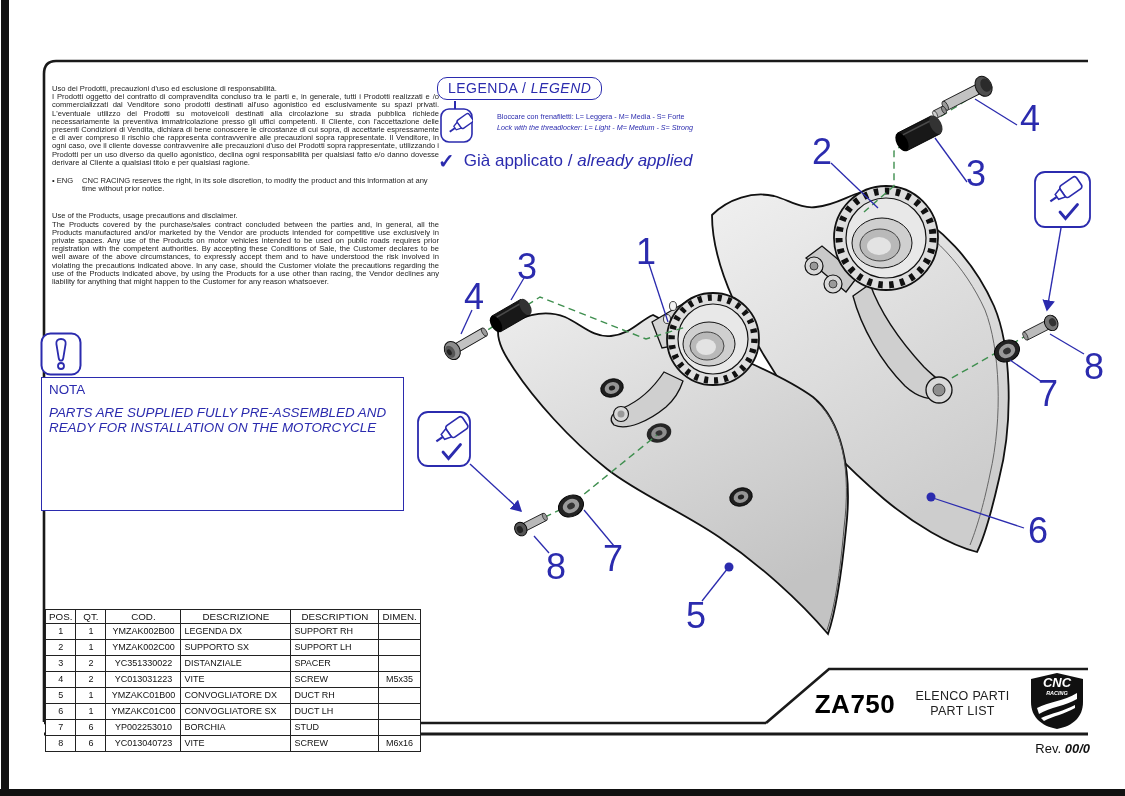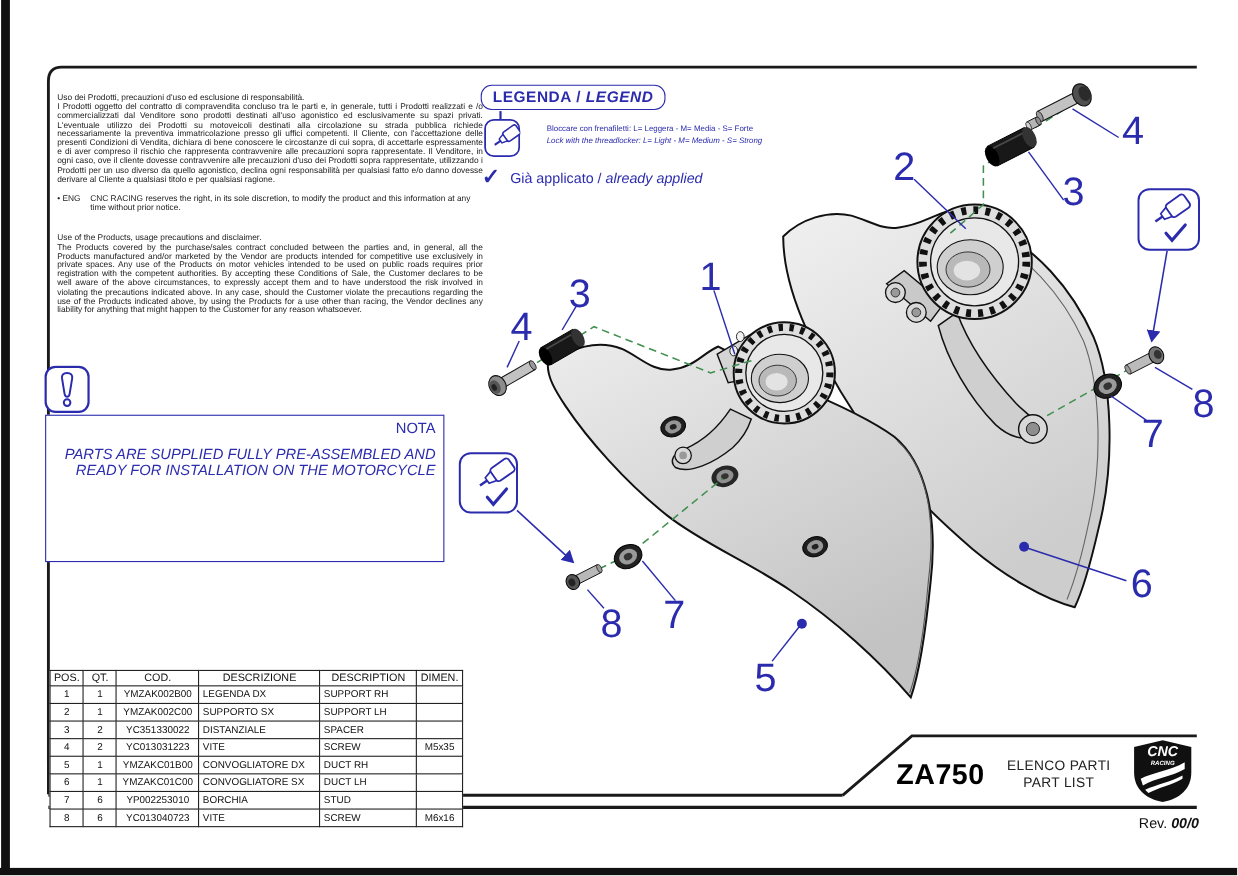--- a/index.html
+++ b/index.html
@@ -17,37 +17,37 @@
   .disclaimer{position:absolute;left:52px;top:66px;width:387px;z-index:3;
               font-size:7.6px;line-height:8.2px;text-align:justify;color:#1c1c1c;}
   .disc-item{display:flex;gap:4px;margin-bottom:7px;text-align:left;}
   .disc-bullet{flex:0 0 26px;white-space:nowrap;}
   .disc-title{margin-top:19px;}
   .disc-body{margin-bottom:2px;}
   .eng-block{margin-top:10px;}
 
   
   .legend-title{position:absolute;left:437px;top:77px;z-index:3;border:1.7px solid #2b2bae;
-                border-radius:10px;padding:2px 10px 3px;color:#2b2bae;font-weight:bold;
+                border-radius:10px;padding:2px 10px 3px;color:#2b2bae;font-weight:normal;
                 font-size:14px;letter-spacing:.5px;background:#fff;}
   .legend-title .it{font-style:normal;}
   .legend-title .en{font-style:italic;}
   .legend-connector{position:absolute;left:454px;top:101px;width:1.7px;height:8px;background:#2b2bae;z-index:3;}
   .legend-lines{position:absolute;left:497px;top:111px;width:240px;z-index:3;
                 color:#2b2bae;font-size:7.2px;line-height:11px;}
   .legend-lines .en{font-style:italic;}
   .applied{position:absolute;left:438px;top:151px;z-index:3;display:flex;align-items:center;gap:9px;color:#2b2bae;}
   .applied .chk{font-size:20px;font-weight:bold;line-height:20px;}
-  .applied .txt{font-size:13px;}
+  .applied .txt{font-size:17px;}
   .applied .en{font-style:italic;}
 
   
   .note-box{position:absolute;left:41px;top:377px;width:347px;height:124px;z-index:3;
             border:1.6px solid #2b2bae;color:#2b2bae;padding:4px 7px;
-            font-size:13.4px;line-height:15.2px;background:#fff;text-align:right;}
+            font-size:13.4px;line-height:15.2px;background:#fff;}
   .note-box .t{margin-bottom:8px;}
   .note-box .b{margin-bottom:8px;}
   .note-box .it{font-style:italic;}
 
   
   .parts{position:absolute;left:45px;top:565px;z-index:3;border-collapse:collapse;
          table-layout:fixed;font-size:9px;color:#111;background:#fff;margin-top:44px;}
   .parts th,.parts td{border:1.1px solid #222;padding:0 3px;line-height:1;overflow:hidden;white-space:nowrap;}
   .parts th{height:13px;font-weight:normal;font-size:9.8px;text-align:center;}
   .parts td{height:15px;}

